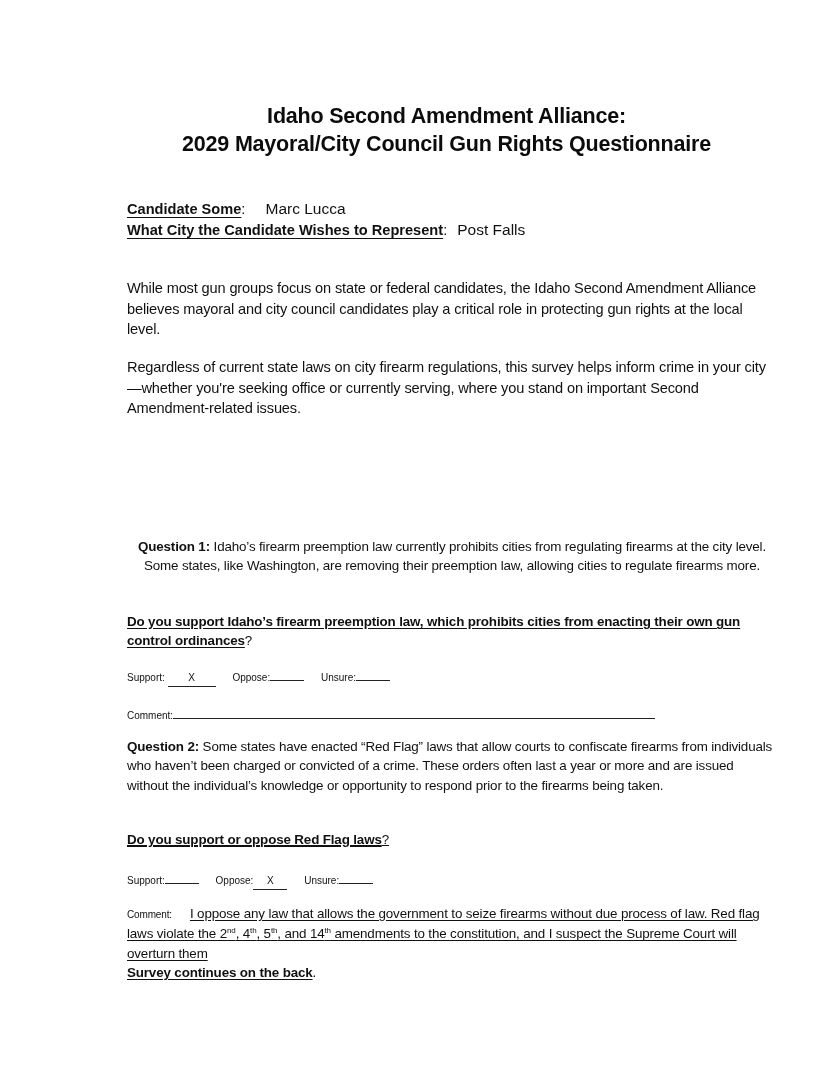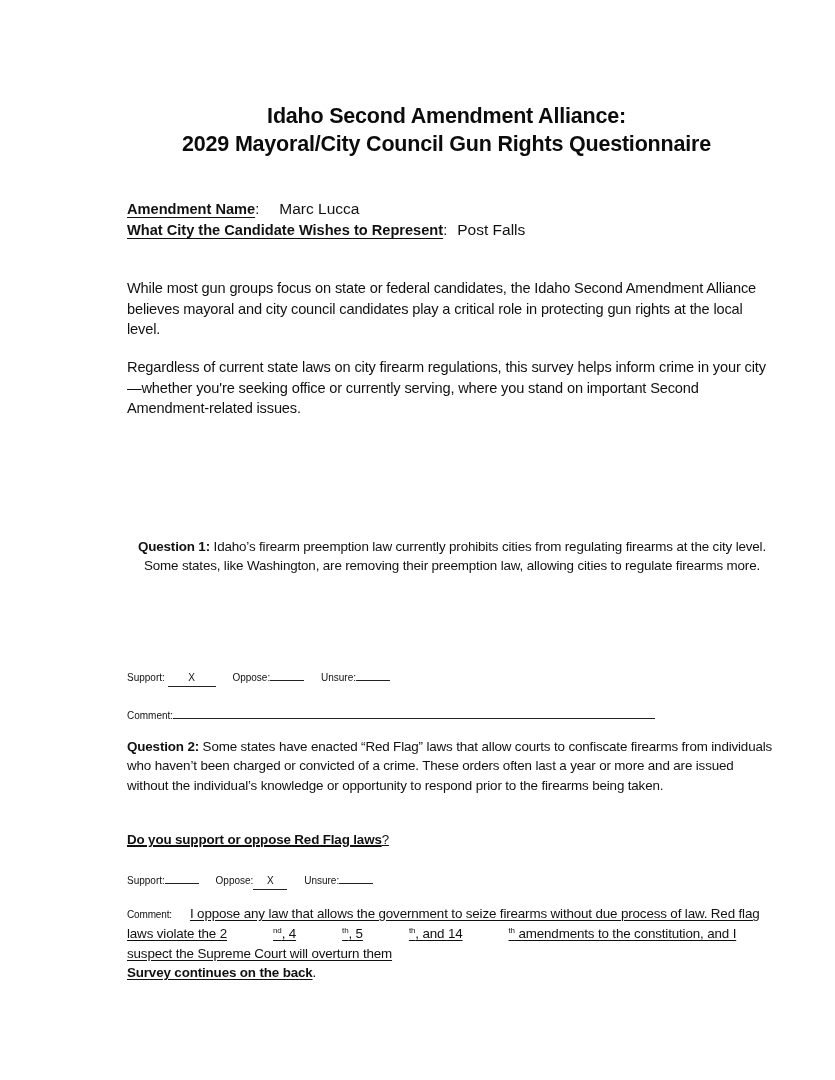--- a/index.html
+++ b/index.html
@@ -19,48 +19,51 @@
   .para { position: absolute; left: 98px; width: 650px; font-size: 14.6px; line-height: 20.5px; letter-spacing: -0.15px; }
   .small { font-size: 13.4px; line-height: 19.3px; letter-spacing: -0.15px; }
   .lbl { font-weight: bold; text-decoration: underline; text-underline-offset: 3px; }
   .val { font-size: 15.5px; margin-left: 16px; }
   .val2 { font-size: 15.5px; margin-left: 6px; }
   .b { font-weight: bold; }
   .u { text-decoration: underline; text-underline-offset: 2px; }
   .ans { font-size: 10px; }
   .ans span.gap { display: inline-block; width: 14px; }
   .blank { display: inline-block; border-bottom: 1px solid #222; text-align: center; height: 15px; vertical-align: baseline; line-height: 14px; }
-  sup { font-size: 8px; line-height: 0; padding-left: 46px; }
+  sup { font-size: 8px; line-height: 0; }
 </style>
 </head>
 <body>
 
 <div class="page">
 
   <div class="title t1">Idaho Second Amendment Alliance:</div>
   <div class="title t2">2029 Mayoral/City Council Gun Rights Questionnaire</div>
 
   <div class="line" style="top:199px;">
-    <span class="lbl">Amendment Name</span><span>:</span>
+    <span class="lbl">Candidate Some</span><span>:</span>
     <span class="val">Marc Lucca</span>
   </div>
 
   <div class="line" style="top:220px;">
     <span class="lbl">What City the Candidate Wishes to Represent</span><span>:</span>
     <span class="val2">Post Falls</span>
   </div>
 
   <div class="para" style="top:278px;">While most gun groups focus on state or federal candidates, the Idaho Second Amendment Alliance believes mayoral and city council candidates play a critical role in protecting gun rights at the local level.</div>
   <div class="para" style="top:357px;">Regardless of current state laws on city firearm regulations, this survey helps inform crime in your city—whether you're seeking office or currently serving, where you stand on important Second Amendment-related issues.</div>
 
   <div class="para small" style="top:537px;text-align:center;">
     <span class="b">Question 1</span><span class="b">:</span>
     <span>Idaho’s firearm preemption law currently prohibits cities from regulating firearms at the city level. Some states, like Washington, are removing their preemption law, allowing cities to regulate firearms more.</span>
   </div>
 
+  <div class="para small" style="top:612px;">
+    <span class="b u">Do you support Idaho’s firearm preemption law, which prohibits cities from enacting their own gun control ordinances</span><span>?</span>
+  </div>
 
   <div class="line ans" style="top:665px;">
     <span>Support:</span>
     <span class="blank" style="width:48px;">X</span><span class="gap"></span>
     <span>Oppose:</span><span class="blank" style="width:34px;"></span><span class="gap"></span>
     <span>Unsure:</span><span class="blank" style="width:34px;"></span>
   </div>
 
   <div class="line ans" style="top:703px;">
     <span>Comment:</span><span class="blank" style="width:482px;"></span>

